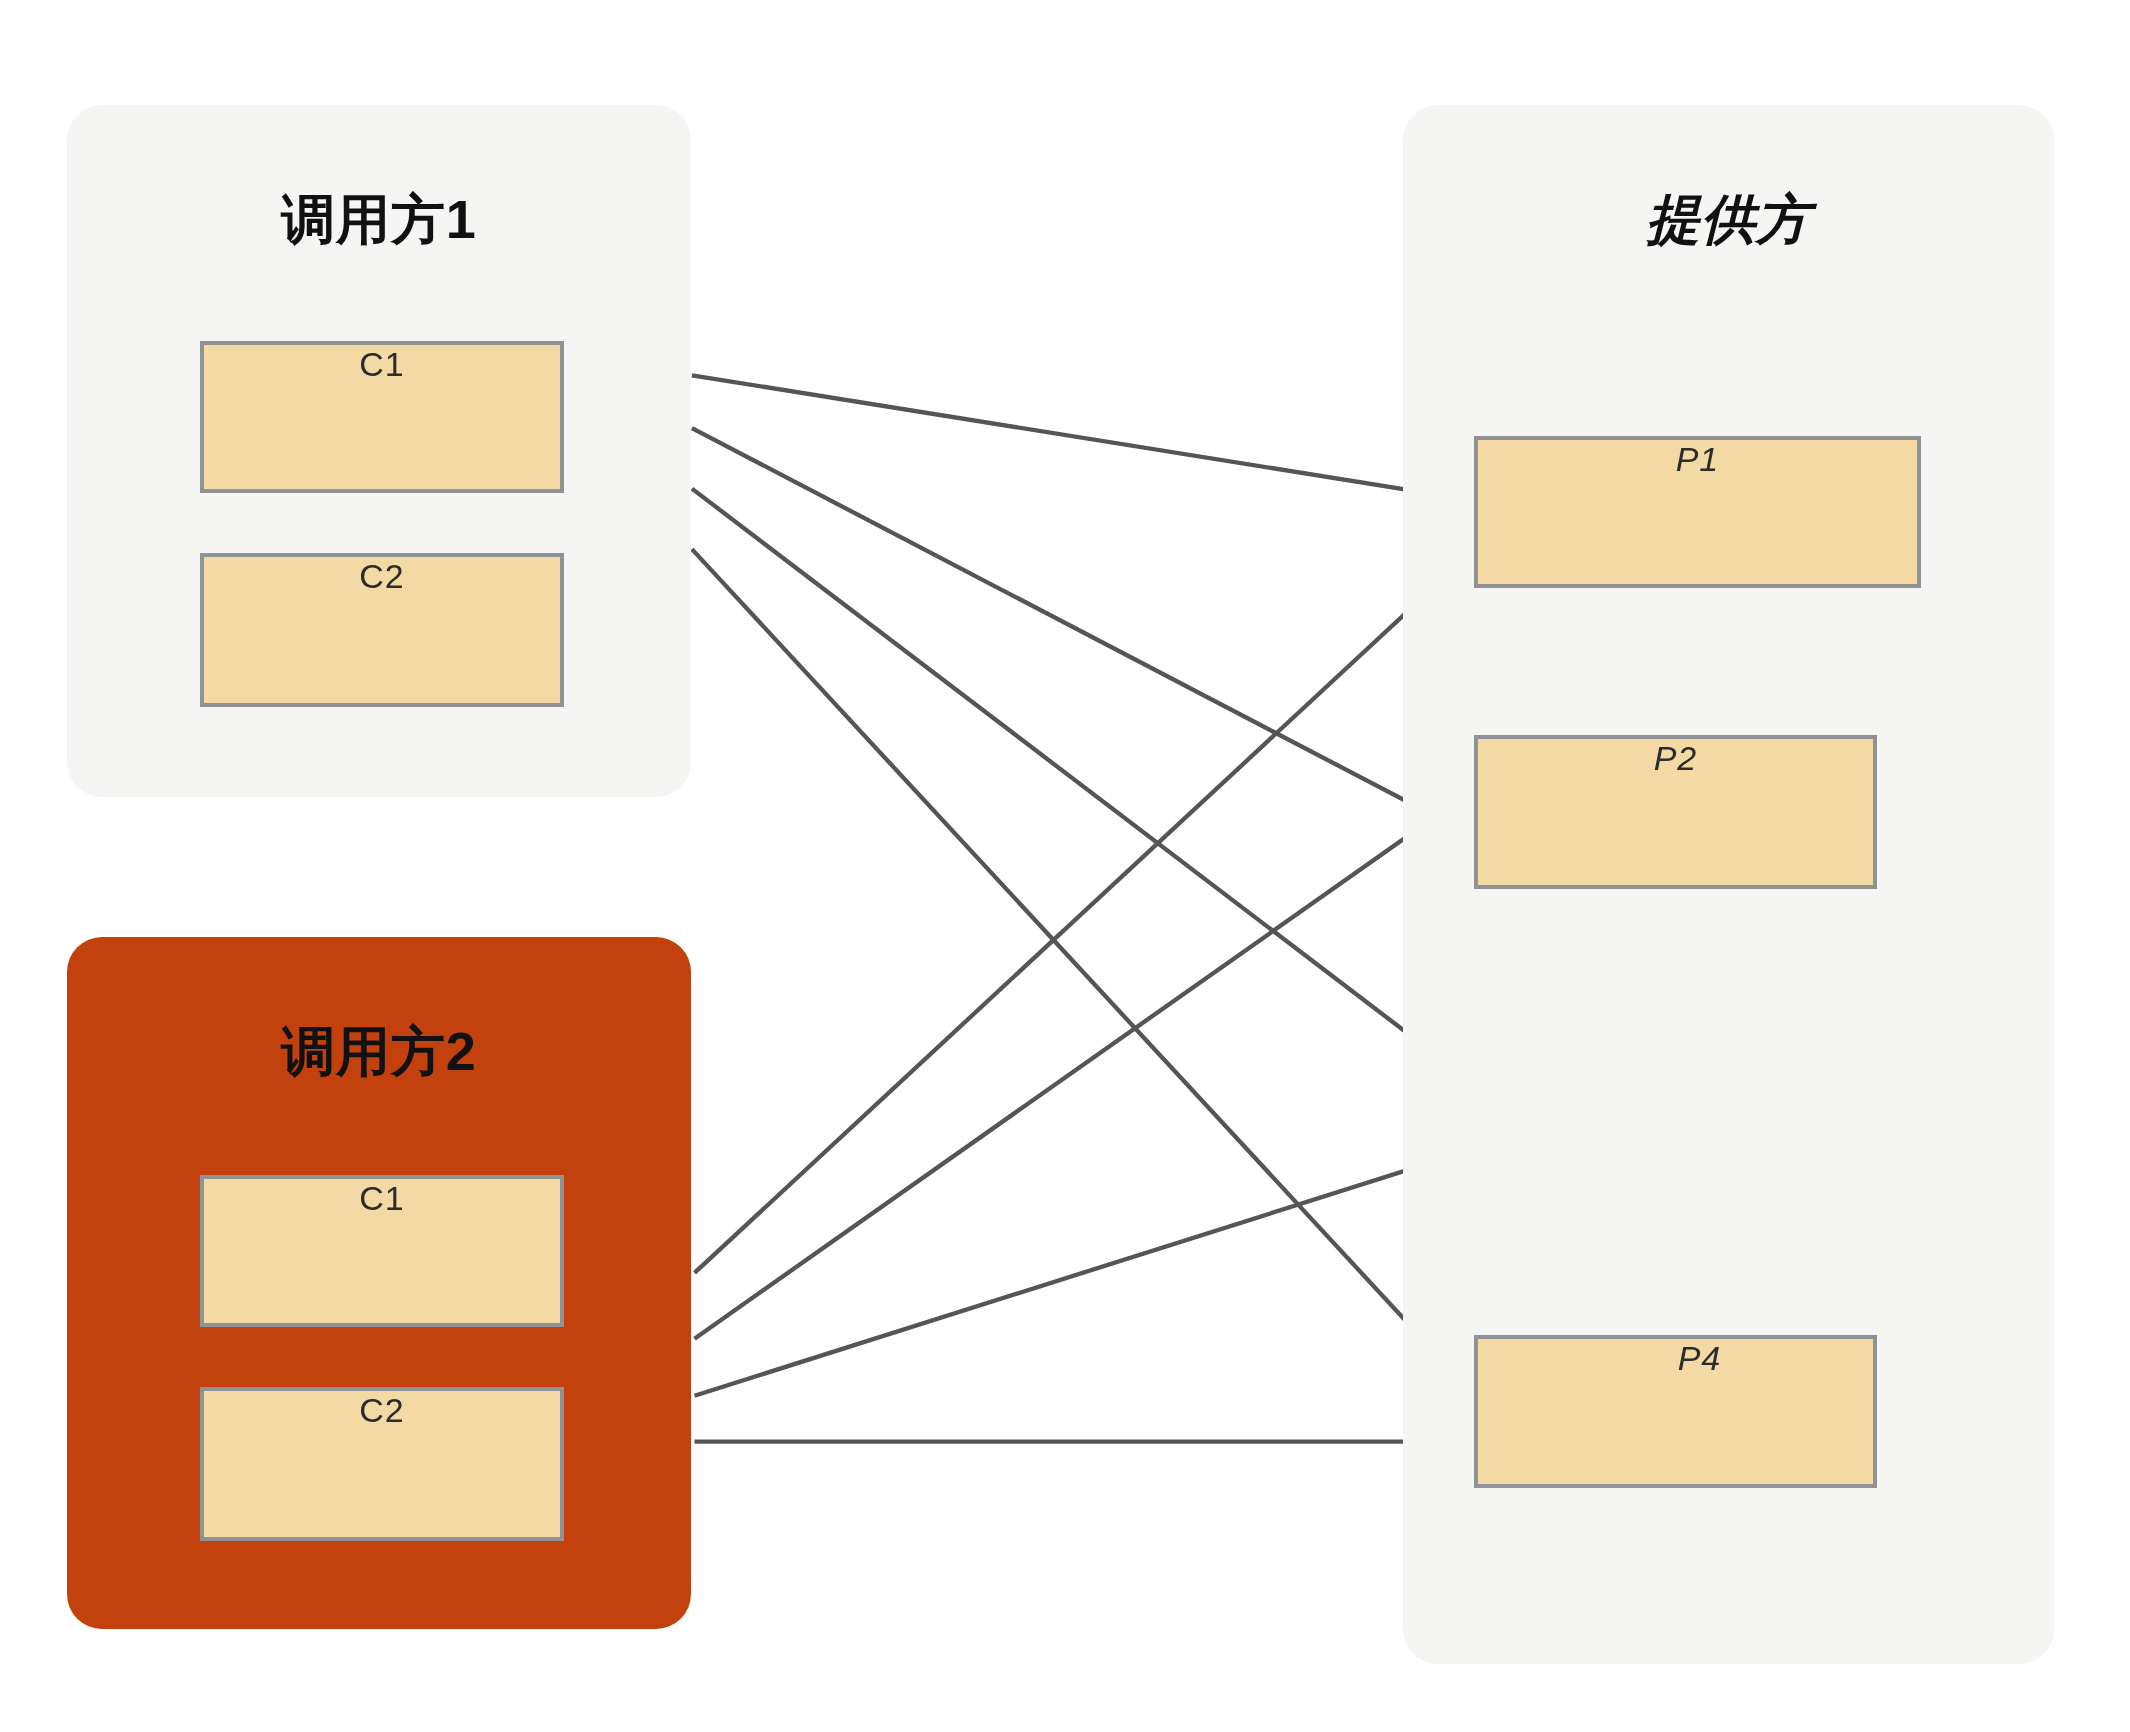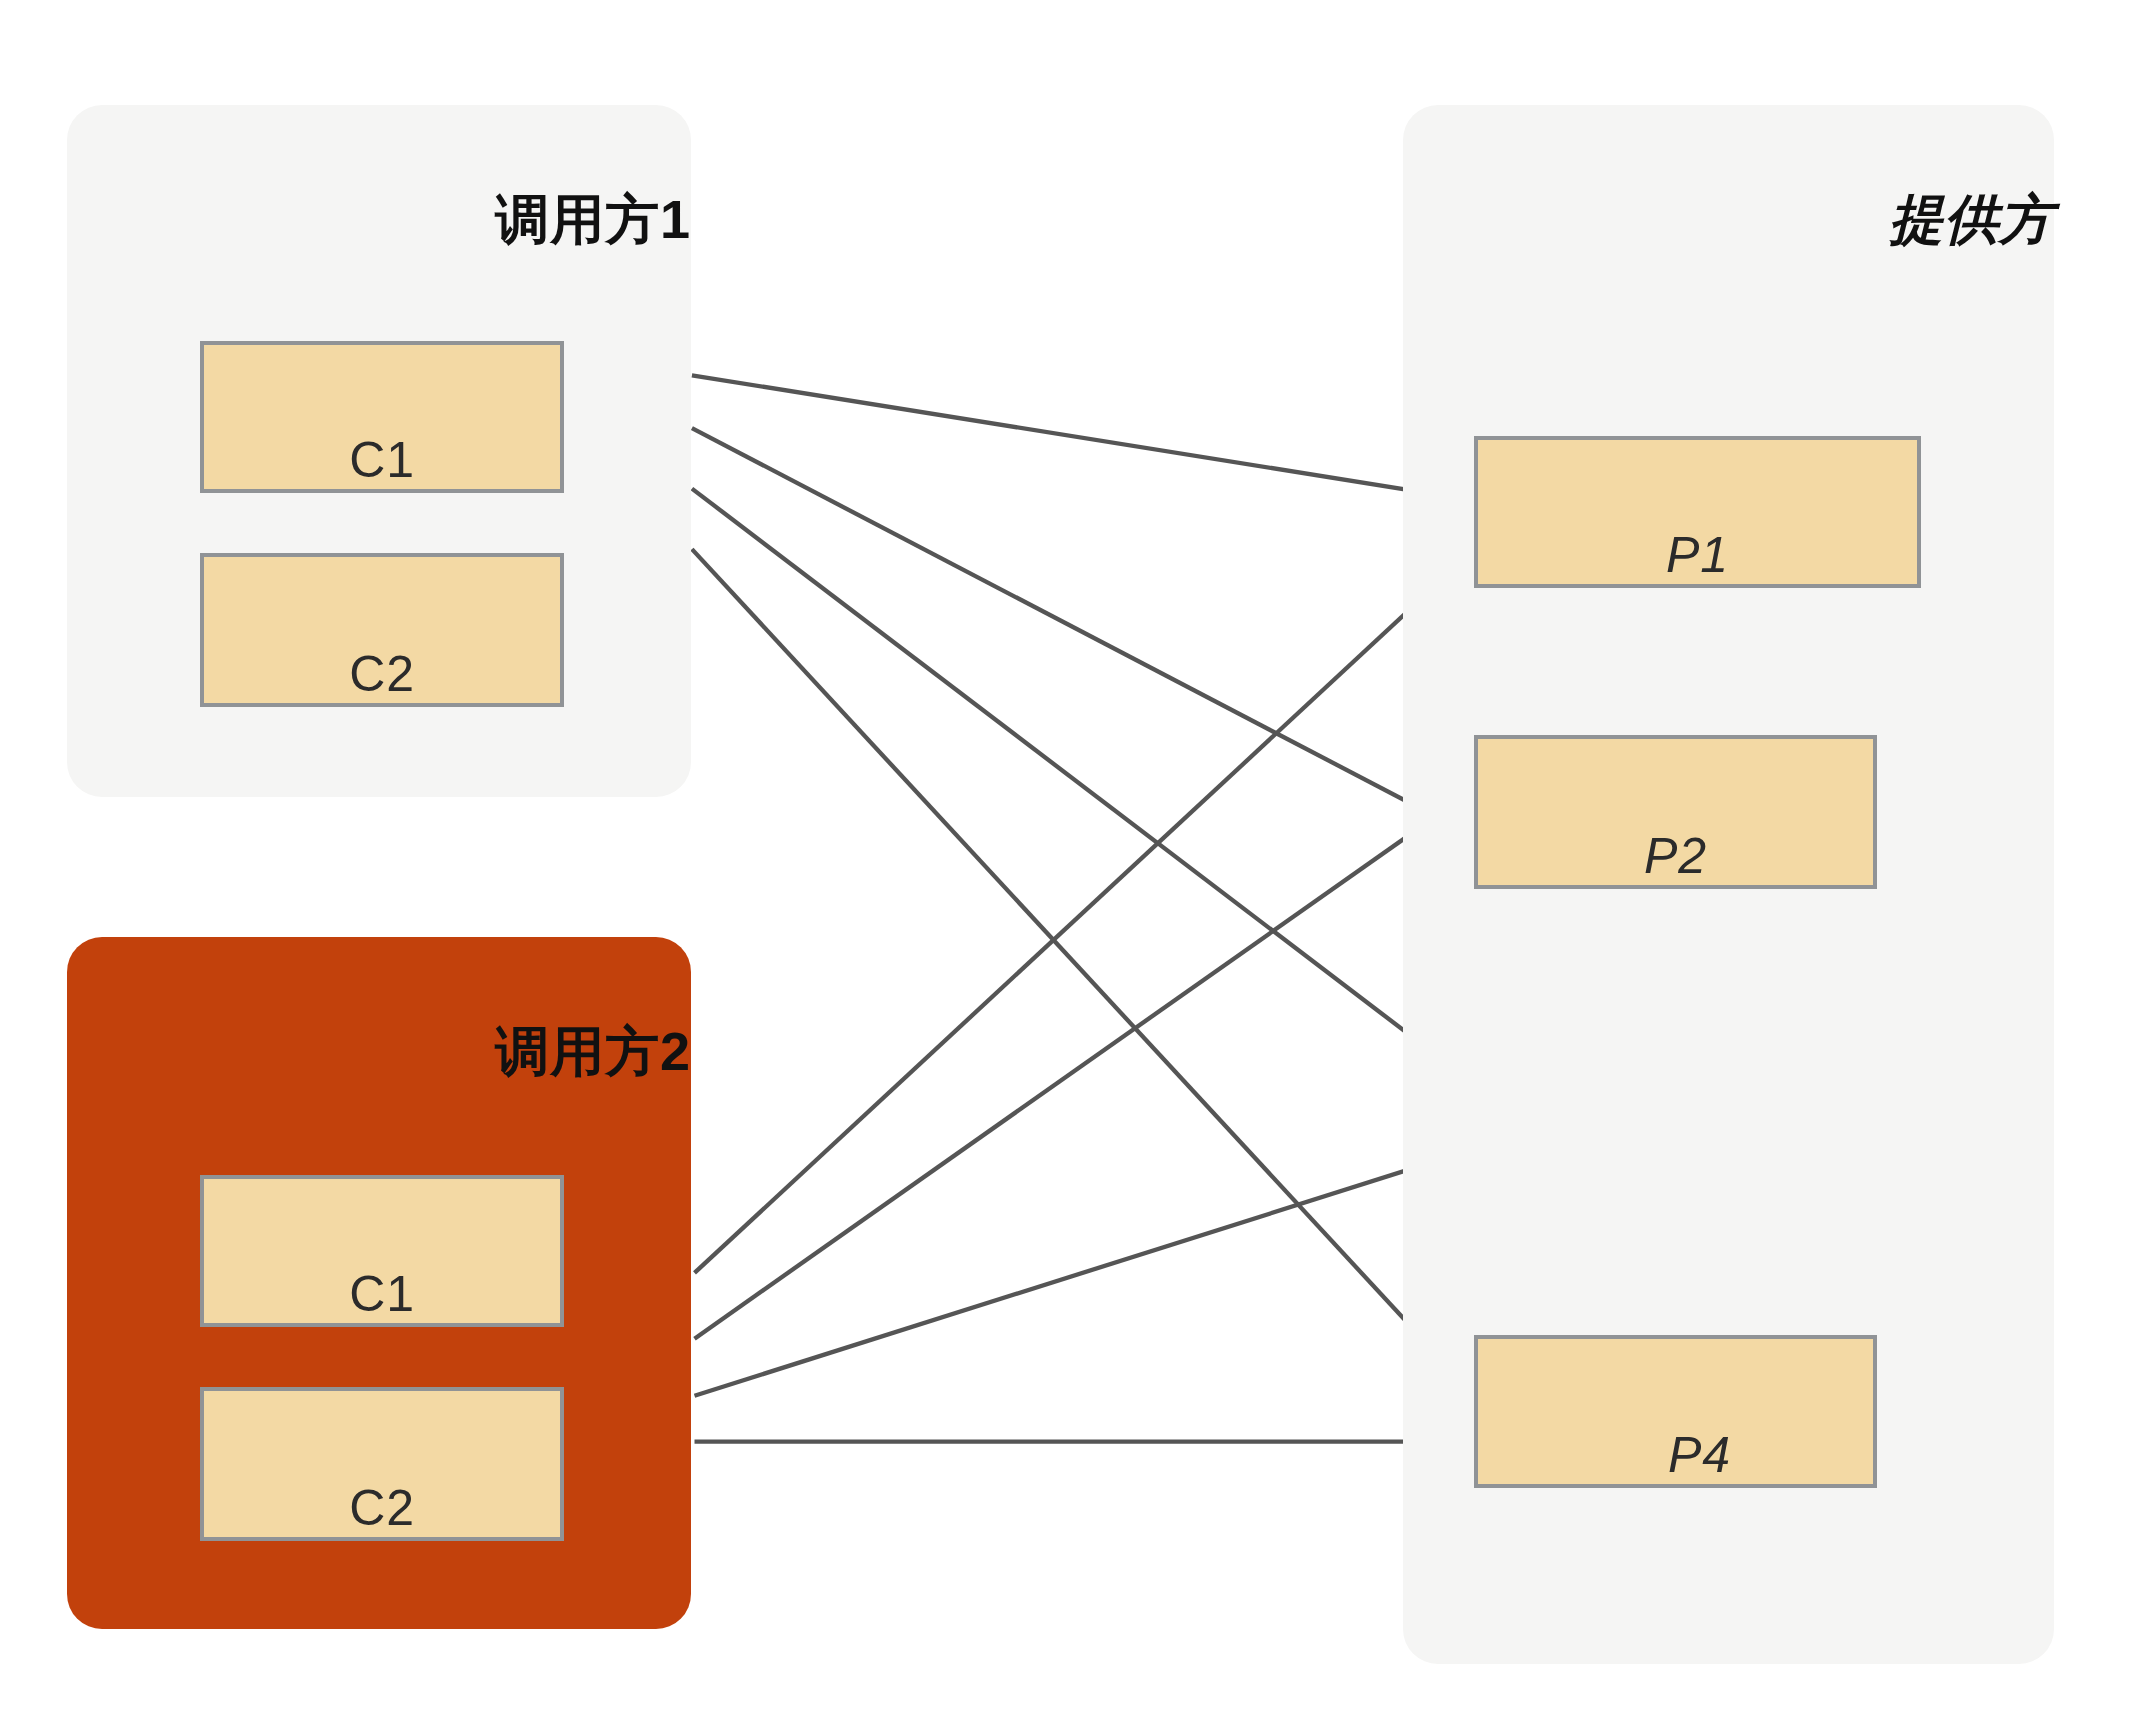--- a/index.html
+++ b/index.html
@@ -20,37 +20,37 @@
   .panel {
     position: absolute;
     background: #f5f5f4;
     border-radius: 35px;
     box-sizing: border-box;
   }
   .panel-title {
     position: absolute;
     left: 0;
     right: 0;
-    text-align: right;
+    text-align: center;
     font-weight: bold;
     font-size: 54px;
     line-height: 1.1;
     color: #111111;
     letter-spacing: 0.9px;
     white-space: nowrap;
   }
   .node {
     position: absolute;
     box-sizing: border-box;
     background: #f3d9a4;
     border: 4.3px solid #909396;
     display: flex;
-    align-items: flex-end;
+    align-items: flex-start;
     justify-content: center;
-    font-size: 50px;
+    font-size: 34px;
     color: #2b2b2b;
     letter-spacing: 0.9px;
   }
   #edges {
     position: absolute;
     left: 0;
     top: 0;
     width: 2131px;
     height: 1733px;
     pointer-events: none;

